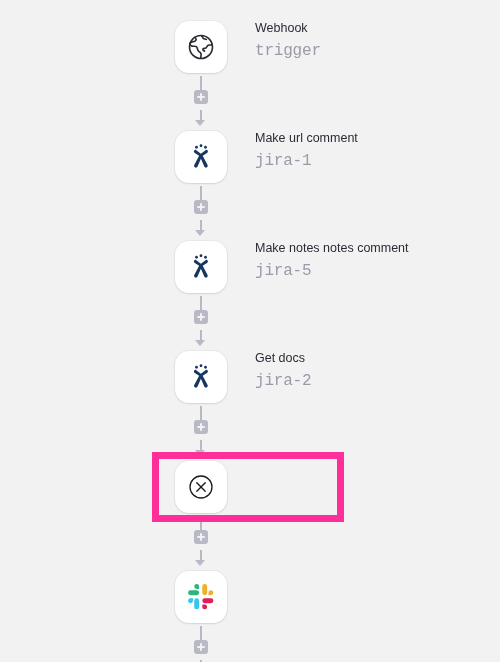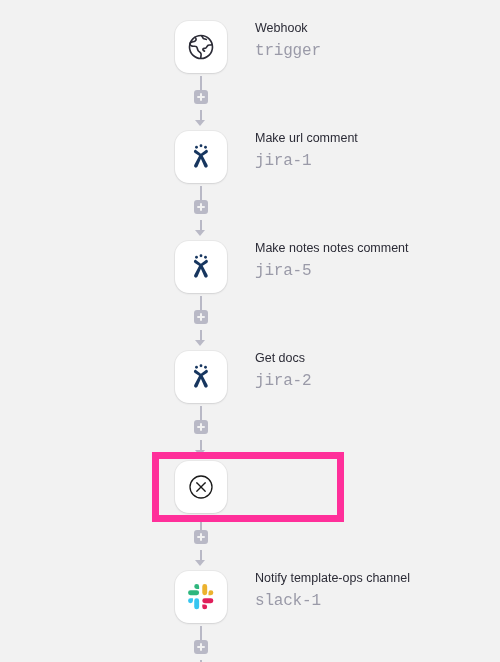--- a/index.html
+++ b/index.html
@@ -271,24 +271,20 @@
           <div class="node-card">
             <span style="display: flex; align-items: center; justify-content: center;">
               <svg class="icon-svg" width="28" height="28" viewBox="0 0 24 24">
                 <path fill="#36C5F0" d="M5.1 15.2a2.1 2.1 0 1 1-2.1-2.1h2.1v2.1zM6.2 15.2a2.1 2.1 0 0 1 4.2 0v5.3a2.1 2.1 0 0 1-4.2 0v-5.3z"></path>
                 <path fill="#2EB67D" d="M8.3 5.1a2.1 2.1 0 1 1 2.1-2.1v2.1H8.3zM8.3 6.2a2.1 2.1 0 0 1 0 4.2H3a2.1 2.1 0 0 1 0-4.2h5.3z"></path>
                 <path fill="#ECB22E" d="M18.4 8.3a2.1 2.1 0 1 1 2.1 2.1h-2.1V8.3zM17.3 8.3a2.1 2.1 0 0 1-4.2 0V3a2.1 2.1 0 1 1 4.2 0v5.3z"></path>
                 <path fill="#E01E5A" d="M15.2 18.4a2.1 2.1 0 1 1-2.1 2.1v-2.1h2.1zM15.2 17.3a2.1 2.1 0 0 1 0-4.2h5.3a2.1 2.1 0 0 1 0 4.2h-5.3z"></path>
               </svg>
             </span>
           </div>
-          <div class="node-labels">
-            <div class="node-title">Notify template-ops channel</div>
-            <div class="node-sub">slack-1</div>
-          </div>
         </div>
       </div>
       <div class="connector">
         <div class="seg seg-top"></div>
         <div class="plus-btn"></div>
         <div class="seg seg-bot"></div>
       </div>
     </div>
   <div class="highlight-box" id="highlight-box" style="left: 152px; width: 192px; top: 452px; height: 70px;"></div>
 </div>

